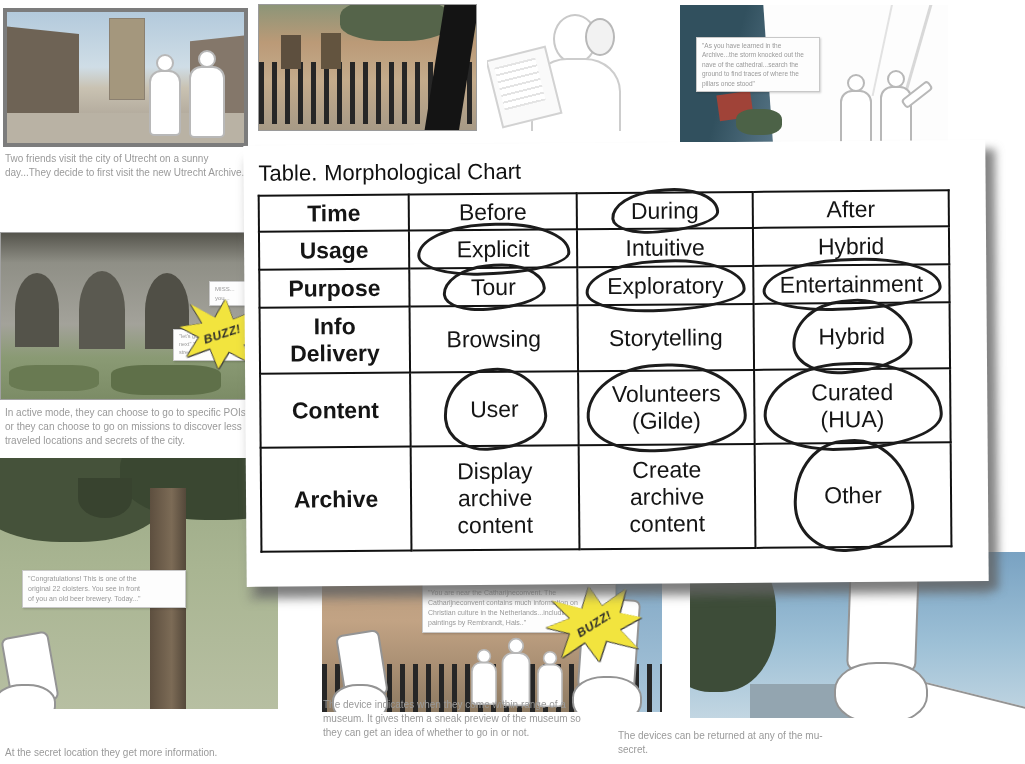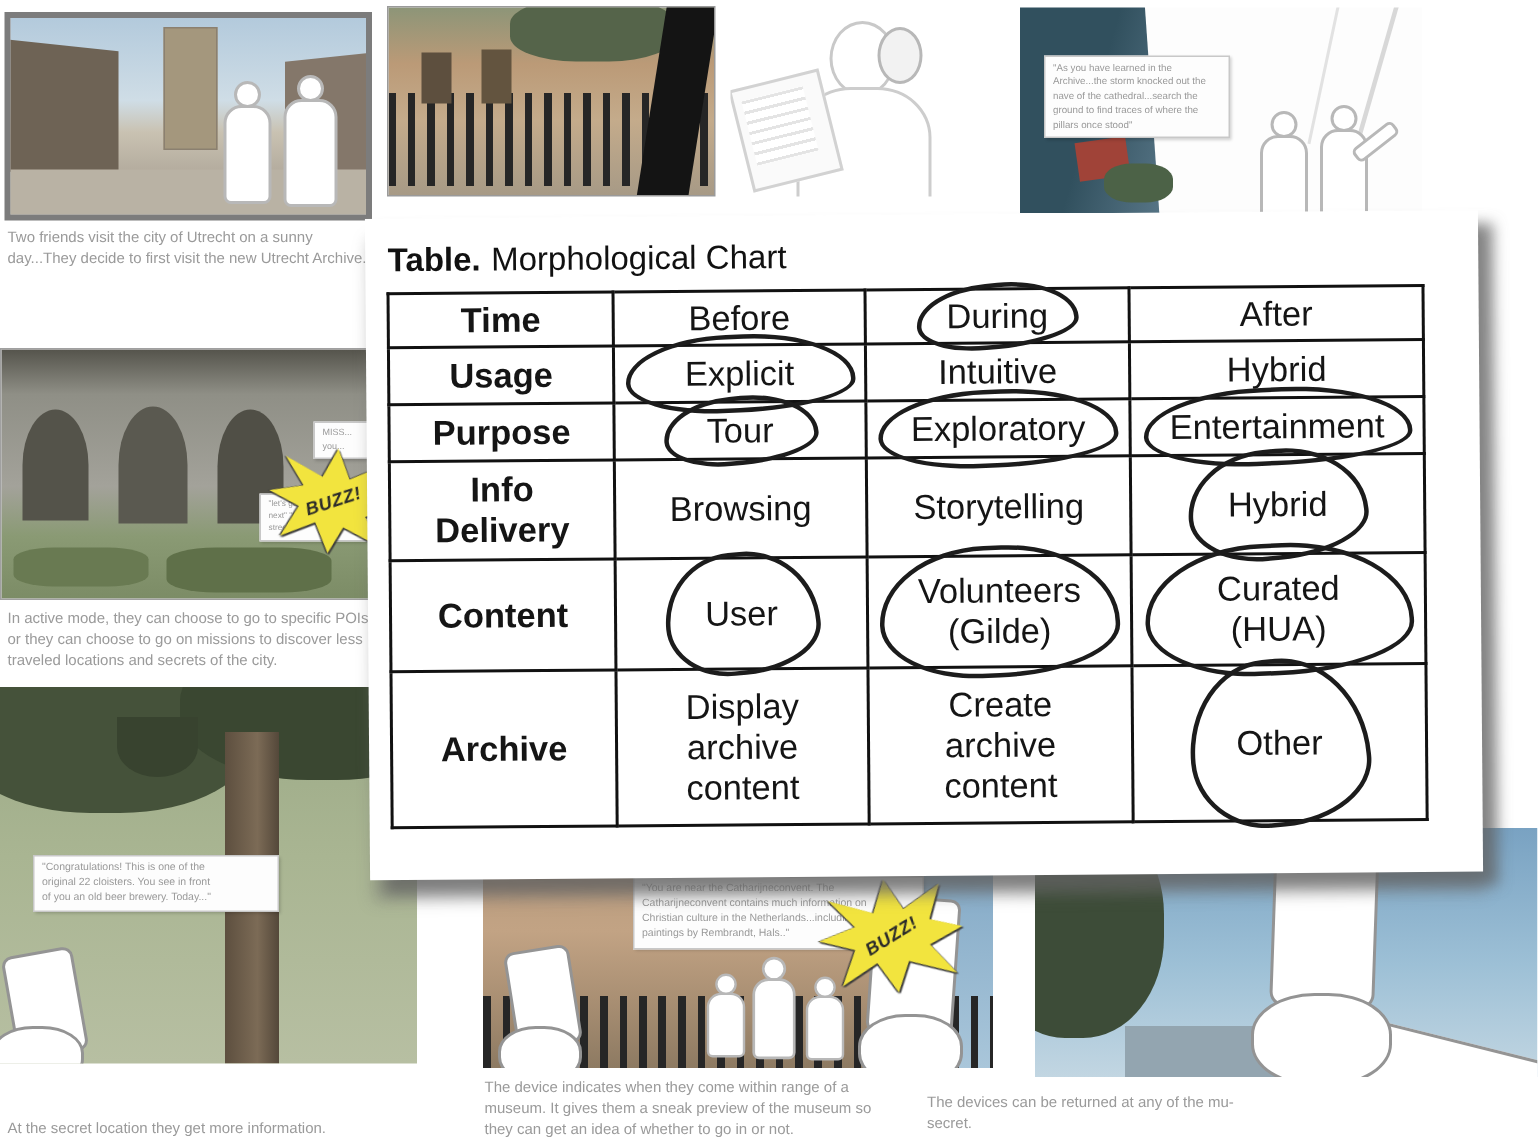--- a/index.html
+++ b/index.html
@@ -32,21 +32,21 @@
     clip-path:polygon(50% 0%,61% 28%,88% 10%,78% 40%,100% 50%,76% 62%,92% 90%,60% 74%,50% 100%,38% 72%,12% 88%,24% 58%,0% 46%,26% 38%,10% 12%,40% 28%);
   }
   .buzz .star span{transform:rotate(-24deg);font-weight:bold;font-style:italic;font-size:12px;color:#2a2a2a;letter-spacing:.5px;}
   
   #card{
     position:absolute;left:245px;top:143px;width:742px;height:441px;background:#ffffff;
     transform:rotate(-0.45deg);z-index:10;box-sizing:border-box;padding:13px 0 0 14px;
     box-shadow:10px 9px 9px rgba(95,95,95,.7), 2px 14px 10px rgba(110,110,110,.4);
   }
   .card-title{font-size:22px;color:#111;margin:2px 0 8px 1px;}
-  .card-title .tb{font-weight:bold;margin-right:7px;}
+  .card-title .tb{font-weight:normal;margin-right:7px;}
   table.morph{border-collapse:collapse;table-layout:fixed;}
   table.morph th,table.morph td{
     border:2px solid #111;text-align:center;vertical-align:middle;
     font-size:23px;color:#151515;padding:1px 2px;white-space:pre-line;position:relative;
   }
   table.morph th{font-weight:bold;}
   td.circled::after{
     content:"";position:absolute;left:4%;right:4%;top:-8px;bottom:-8px;
     border:3px solid #1c1c1c;border-radius:48% 52% 55% 45% / 62% 66% 40% 46%;
     transform:rotate(-2deg);pointer-events:none;
@@ -184,21 +184,21 @@
   <div class="fist" style="left:144px;top:110px;width:90px;height:58px;"></div>
   <div class="shape" style="left:206px;top:140px;width:130px;height:40px;background:#fff;border:2px solid #949494;transform:rotate(14deg);"></div>
 </div>
 
 <div class="caption" style="left:5px;top:152px;width:256px;">Two friends visit the city of Utrecht on a sunny
 day...They decide to first visit the new Utrecht Archive.</div>
 <div class="caption" style="left:5px;top:406px;width:262px;">In active mode, they can choose to go to specific POIs
 or they can choose to go on missions to discover less
 traveled locations and secrets of the city.</div>
 <div class="caption" style="left:5px;top:746px;width:270px;">At the secret location they get more information.</div>
-<div class="caption" style="left:323px;top:719px;width:310px;">The device indicates when they come within range of a
+<div class="caption" style="left:323px;top:698px;width:310px;">The device indicates when they come within range of a
 museum. It gives them a sneak preview of the museum so
 they can get an idea of whether to go in or not.</div>
 <div class="caption" style="left:618px;top:729px;width:260px;">The devices can be returned at any of the mu-
 secret.</div>
 
 <div id="card">
   <div class="card-title">
     <span class="tb">Table.</span><span>Morphological Chart</span>
   </div>
   <table class="morph">

